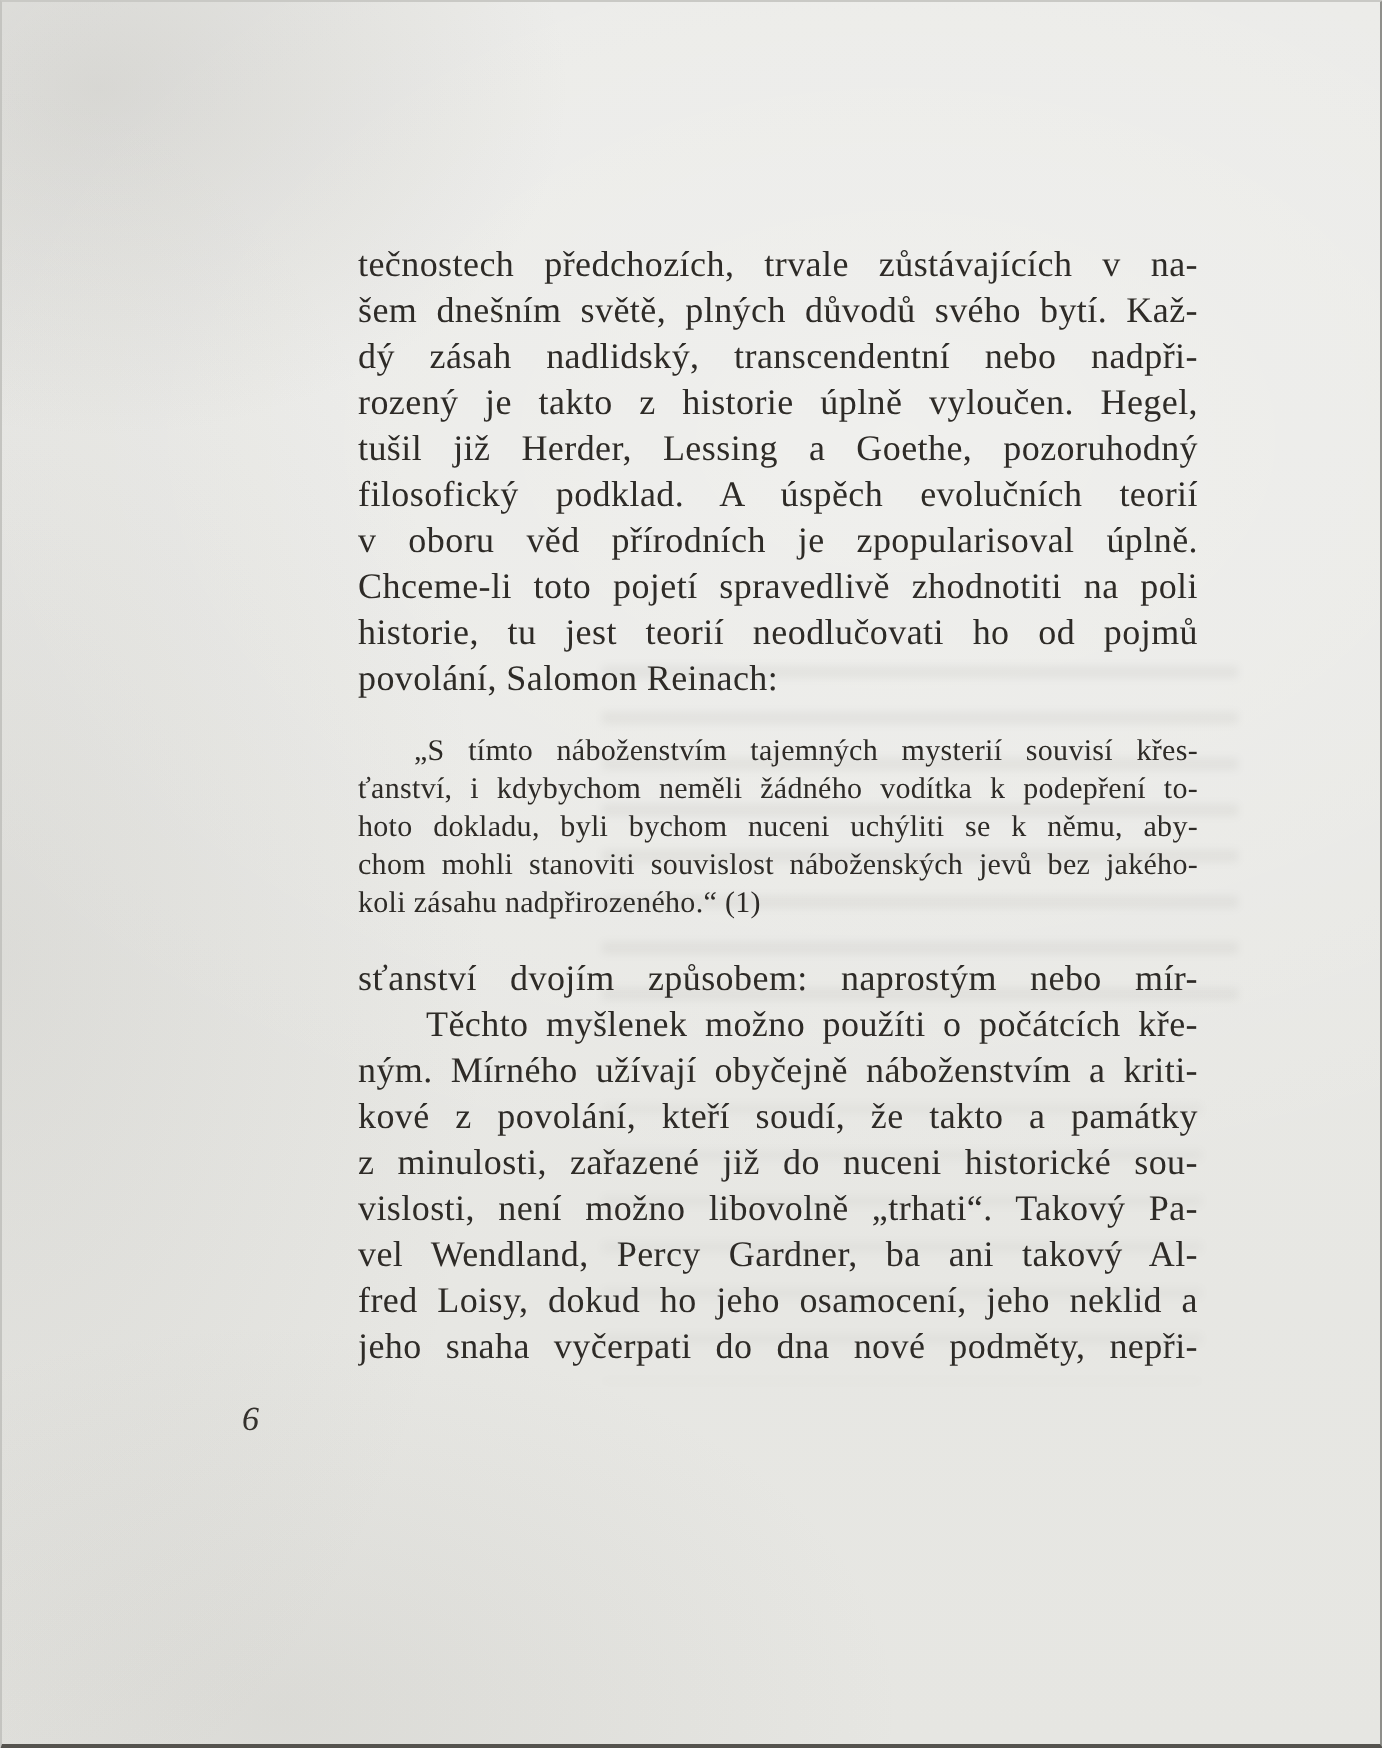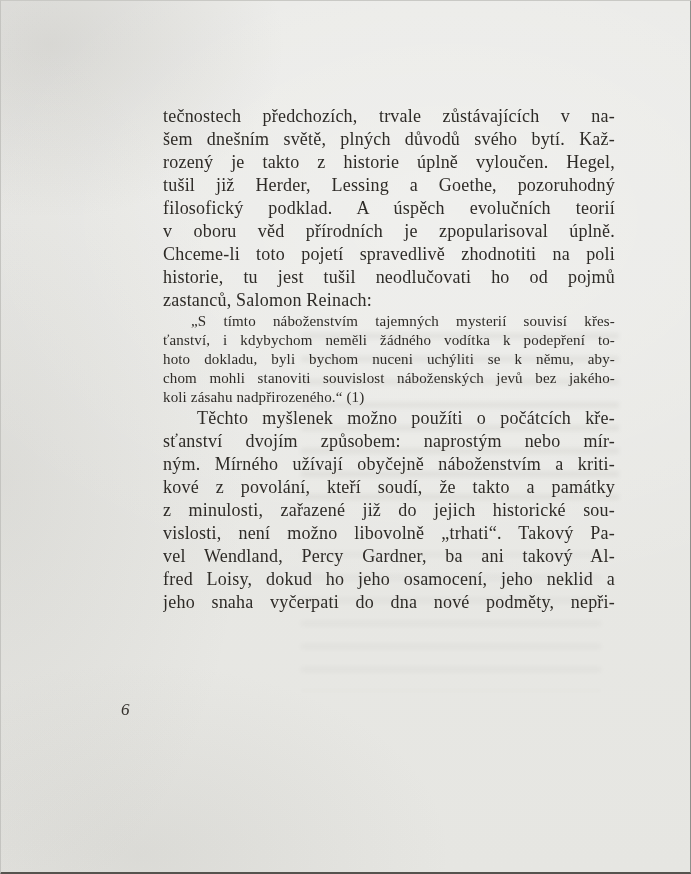--- a/index.html
+++ b/index.html
@@ -41,21 +41,21 @@
     left: 300px; top: 540px; width: 300px; height: 150px;
     background: repeating-linear-gradient(180deg,
       transparent 0 11px, rgba(105,103,98,0.22) 11px 16px, transparent 16px 23px);
     opacity: 0.22;
   }
   .text-column {
     position: absolute;
     left: 162px; top: 104px;
     width: 452px;
   }
-  .para { margin: 0; padding: 0; }
+  .para { margin: 16px; padding: 0; }
   .para.body { font-size: 18px; line-height: 23px; letter-spacing: 0.012em; }
   .para.quote { font-size: 15px; line-height: 19px; letter-spacing: 0.01em; }
   .line {
     height: 23px; overflow: hidden;
     text-align: left;
     white-space: normal;
   }
   .para.quote .line { height: 19px; }
   .line.just { text-align: justify; text-align-last: justify; }
   .line.indent { text-indent: 34px; }
@@ -73,41 +73,42 @@
 <body>
 
 <div class="page">
   <div class="ghost ghost-a"></div>
   <div class="ghost ghost-b"></div>
 
   <div class="text-column">
       <div class="para body">
         <div class="line just">tečnostech předchozích, trvale zůstávajících v na-</div>
         <div class="line just">šem dnešním světě, plných důvodů svého bytí. Kaž-</div>
+        <div class="line just">dý zásah nadlidský, transcendentní nebo nadpři-</div>
         <div class="line just">rozený je takto z historie úplně vyloučen. Hegel,</div>
         <div class="line just">tušil již Herder, Lessing a Goethe, pozoruhodný</div>
         <div class="line just">filosofický podklad. A úspěch evolučních teorií</div>
         <div class="line just">v oboru věd přírodních je zpopularisoval úplně.</div>
         <div class="line just">Chceme-li toto pojetí spravedlivě zhodnotiti na poli</div>
-        <div class="line just">historie, tu jest tušil neodlučovati ho od pojmů</div>
-        <div class="line">zastanců, Salomon Reinach:</div>
+        <div class="line just">historie, tu jest teorií neodlučovati ho od pojmů</div>
+        <div class="line">povolání, Salomon Reinach:</div>
       </div>
       <div class="para quote">
         <div class="line indent just">„S tímto náboženstvím tajemných mysterií souvisí křes-</div>
         <div class="line just">ťanství, i kdybychom neměli žádného vodítka k podepření to-</div>
         <div class="line just">hoto dokladu, byli bychom nuceni uchýliti se k němu, aby-</div>
         <div class="line just">chom mohli stanoviti souvislost náboženských jevů bez jakého-</div>
         <div class="line">koli zásahu nadpřirozeného.“ (1)</div>
       </div>
       <div class="para body">
+        <div class="line just">sťanství dvojím způsobem: naprostým nebo mír-</div>
         <div class="line indent just">Těchto myšlenek možno použíti o počátcích kře-</div>
-        <div class="line just">sťanství dvojím způsobem: naprostým nebo mír-</div>
         <div class="line just">ným. Mírného užívají obyčejně náboženstvím a kriti-</div>
         <div class="line just">kové z povolání, kteří soudí, že takto a památky</div>
-        <div class="line just">z minulosti, zařazené již do jejich historické sou-</div>
+        <div class="line just">z minulosti, zařazené již do nuceni historické sou-</div>
         <div class="line just">vislosti, není možno libovolně „trhati“. Takový Pa-</div>
         <div class="line just">vel Wendland, Percy Gardner, ba ani takový Al-</div>
         <div class="line just">fred Loisy, dokud ho jeho osamocení, jeho neklid a</div>
         <div class="line just">jeho snaha vyčerpati do dna nové podměty, nepři-</div>
       </div>
     </div>
 
   <div class="page-number">6</div>
 </div>
 

